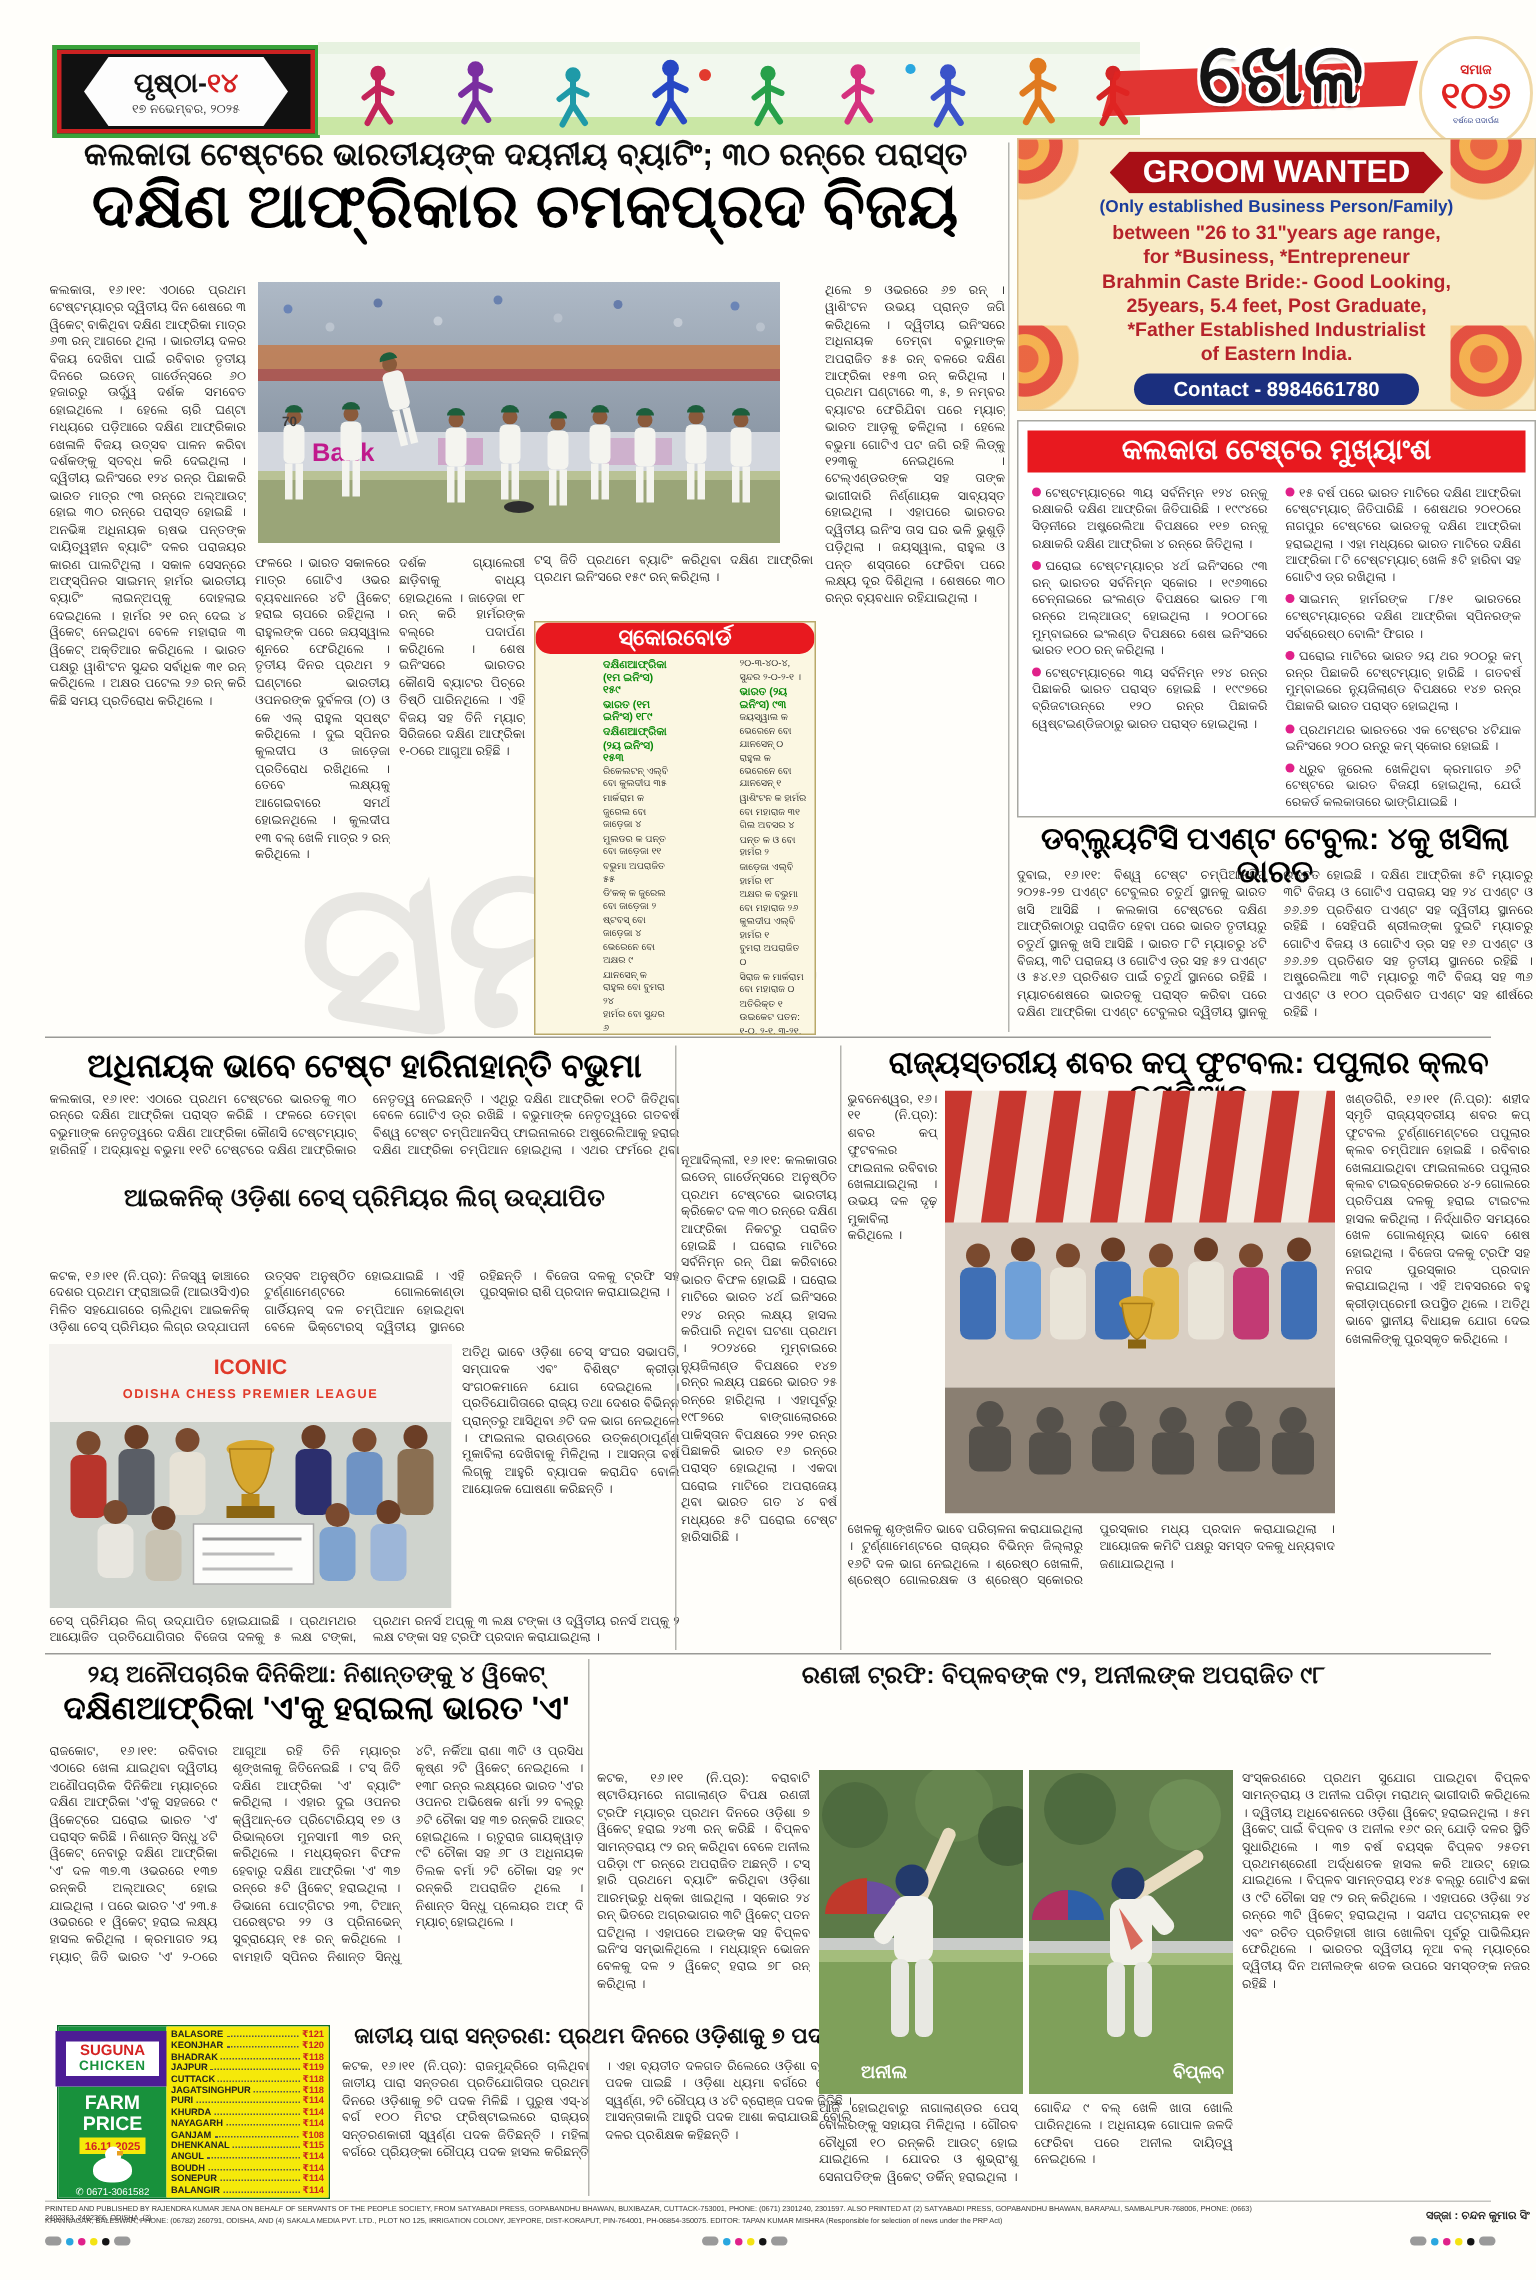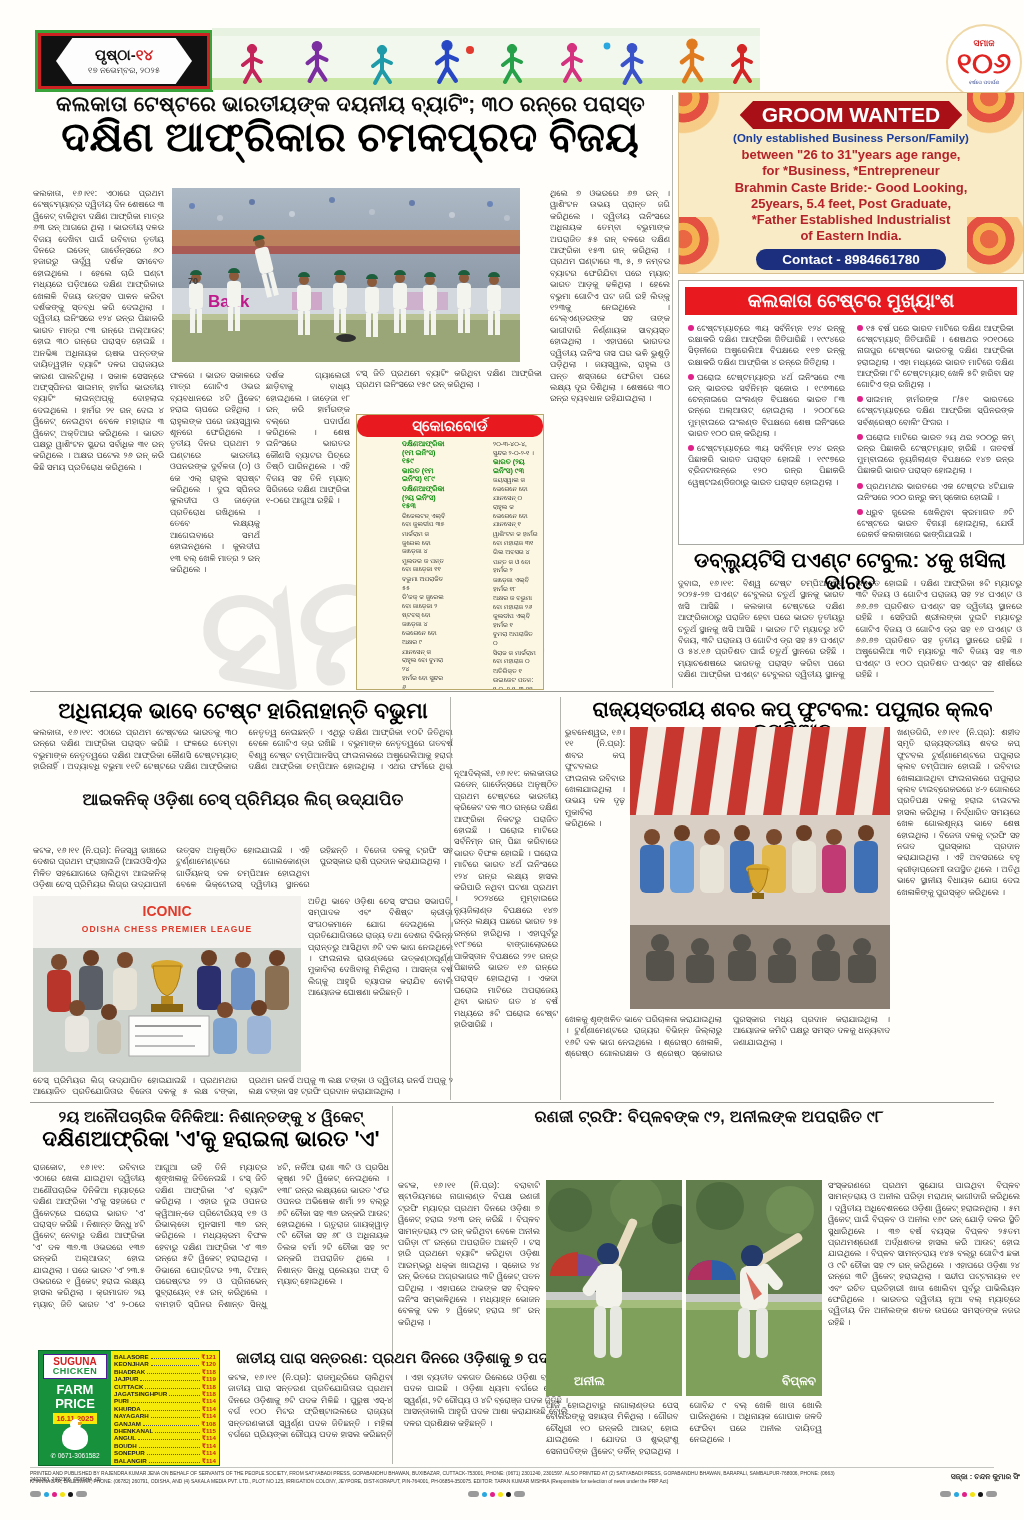--- a/index.html
+++ b/index.html
@@ -11,32 +11,32 @@
   .art{font-size:8.4px;line-height:11.4px;text-align:justify;color:#1c1c1c;overflow:hidden;}
   .cols2{column-count:2;column-gap:11px;}
   .cols3{column-count:3;column-gap:10px;}
   .kicker{font-weight:bold;color:#0e0e0e;text-align:center;letter-spacing:.2px;}
   .headline{font-weight:bold;color:#000;text-align:center;line-height:1.06;}
   
   .badge-page{left:35px;top:30px;width:172px;height:56px;background:#111;border:3px solid #3aa33a;
               box-shadow:inset 0 0 0 3px #cc2222;display:flex;align-items:center;justify-content:center;}
   .badge-hex{background:#fdfdfd;width:136px;height:46px;display:flex;flex-direction:column;align-items:center;
              justify-content:center;clip-path:polygon(12% 0,88% 0,100% 50%,88% 100%,12% 100%,0 50%);}
-  .badge-hex .l1{font-size:15px;font-weight:bold;color:#111;}
+  .badge-hex .l1{font-size:18px;font-weight:bold;color:#111;}
   .badge-hex .l1 b{color:#d42222;}
   .badge-hex .l2{font-size:8.5px;color:#333;margin-top:1px;}
   .khela-wrap{left:758px;top:22px;width:192px;height:70px;}
   .khela-swoosh{position:absolute;left:-18px;top:22px;width:200px;height:30px;background:#e02422;
                 transform:skewX(-18deg) rotate(-2deg);opacity:.92;}
   .khela-txt{position:absolute;left:0;top:-6px;width:100%;text-align:center;font-size:56px;font-weight:bold;color:#141414;
              text-shadow:-2px -2px 0 #fff,2px -2px 0 #fff,-2px 2px 0 #fff,2px 2px 0 #fff,0 3px 2px rgba(0,0,0,.25);}
   .badge106{left:946px;top:24px;width:72px;height:72px;background:#fff;border-radius:50%;
             border:2px solid #f0d9a8;display:flex;flex-direction:column;align-items:center;justify-content:center;}
   .badge106 .t{font-size:9px;font-weight:bold;color:#d42222;}
-  .badge106 .n{font-size:29px;font-weight:bold;color:#e02422;line-height:1;}
+  .badge106 .n{font-size:25px;font-weight:bold;color:#e02422;line-height:1;}
   .badge106 .b{font-size:5px;color:#1b2f7e;margin-top:1px;}
   
   .groom{left:678px;top:92px;width:344px;height:180px;background:#f8ebc6;border:1px solid #d9c08e;
          overflow:hidden;text-align:center;}
   .groom .corner{position:absolute;width:74px;height:74px;
      background:radial-gradient(circle at 30% 30%,#e8502c 0 12%,#f4a73c 13% 22%,#e0352a 23% 34%,rgba(244,167,60,.55) 35% 48%,transparent 50%);
      opacity:.85;}
   .groom .ribbon{display:inline-block;margin-top:8px;background:#a80f16;color:#fff;font-weight:bold;font-size:21px;
      padding:2px 22px;clip-path:polygon(0 50%,6% 0,94% 0,100% 50%,94% 100%,6% 100%);}
   .groom .sub{color:#1a3c9c;font-weight:bold;font-size:11.5px;margin-top:3px;}
@@ -52,21 +52,21 @@
   
   .sb{left:356px;top:414px;width:186px;height:274px;background:#fbf7e2;border:1px solid #b9a96a;overflow:hidden;}
   .sb-head{background:#e8191f;color:#fff;font-weight:bold;font-size:15px;text-align:center;padding:2px 0;border-radius:10px;}
   .sb-cols{display:flex;gap:6px;padding:3px 5px;}
   .sb-col{flex:1;font-size:6.4px;line-height:8.6px;color:#222;}
   .sb-line{margin-bottom:1px;margin-left:40px;}
   .sb-line.head{color:#0a8a0a;font-weight:bold;font-size:7.2px;}
   
   .sg{left:38px;top:1350px;width:180px;height:114px;display:flex;border:1px solid #0c6b2a;}
   .sg-left{width:72px;background:#18913c;color:#fff;display:flex;flex-direction:column;align-items:center;padding-top:3px;}
-  .sg-logo{background:#fff;border:1px solid #4c1d95;width:62px;text-align:center;line-height:1;padding:2px 0;}
+  .sg-logo{background:#fff;border:7px solid #4c1d95;width:62px;text-align:center;line-height:1;padding:2px 0;}
   .sg-logo .s1{color:#d42222;font-weight:bold;font-size:10px;display:block;}
   .sg-logo .s2{color:#18913c;font-weight:bold;font-size:9px;display:block;letter-spacing:.5px;}
   .sg-farm{font-weight:bold;font-size:13px;line-height:1.05;text-align:center;margin-top:4px;}
   .sg-date{background:#f5e90a;color:#d42222;font-weight:bold;font-size:7.5px;padding:1px 3px;margin-top:3px;}
   .sg-phone{font-size:6.5px;margin-top:2px;}
   .sg-chick{width:26px;height:24px;margin-top:2px;background:#fff;border-radius:50% 50% 45% 45%;position:relative;}
   .sg-chick:before{content:"";position:absolute;left:8px;top:-7px;width:11px;height:11px;background:#fff;border-radius:50%;}
   .sg-chick:after{content:"";position:absolute;left:16px;top:-4px;width:4px;height:3px;background:#e8a020;}
   .sg-right{flex:1;background:#f5e90a;padding:2px 3px;overflow:hidden;}
   .sg-row{display:flex;align-items:baseline;font-size:6.2px;line-height:7.4px;color:#222;font-weight:bold;}
@@ -129,20 +129,24 @@
           </g>
         <g transform="translate(530,36)" fill="#d42525" stroke="#d42525">
             <use href="#fig"></use>
           </g>
       </g>
       <circle cx="258" cy="22" r="4" fill="#e23a2e"></circle>
       <circle cx="395" cy="18" r="3.4" fill="#2aa7df"></circle>
     </svg>
   </div>
 
+  <div class="abs khela-wrap">
+    <div class="khela-swoosh"></div>
+    <div class="khela-txt">ଖେଳ</div>
+  </div>
 
   <div class="abs badge106">
     <div class="t">ସମାଜ</div>
     <div class="n">୧୦୬</div>
     <div class="b">ବର୍ଷରେ ପଦାର୍ପଣ</div>
   </div>
 
   <div class="wm" style="left:200px;top:540px;font-size:150px;">ସମାଜ</div>
 
   <div class="abs kicker" style="left:33px;top:92px;width:635px;font-size:21px;">କଲକାତା ଟେଷ୍ଟରେ ଭାରତୀୟଙ୍କ ଦୟନୀୟ ବ୍ୟାଟିଂ; ୩୦ ରନ୍‌ରେ ପରାସ୍ତ</div>

